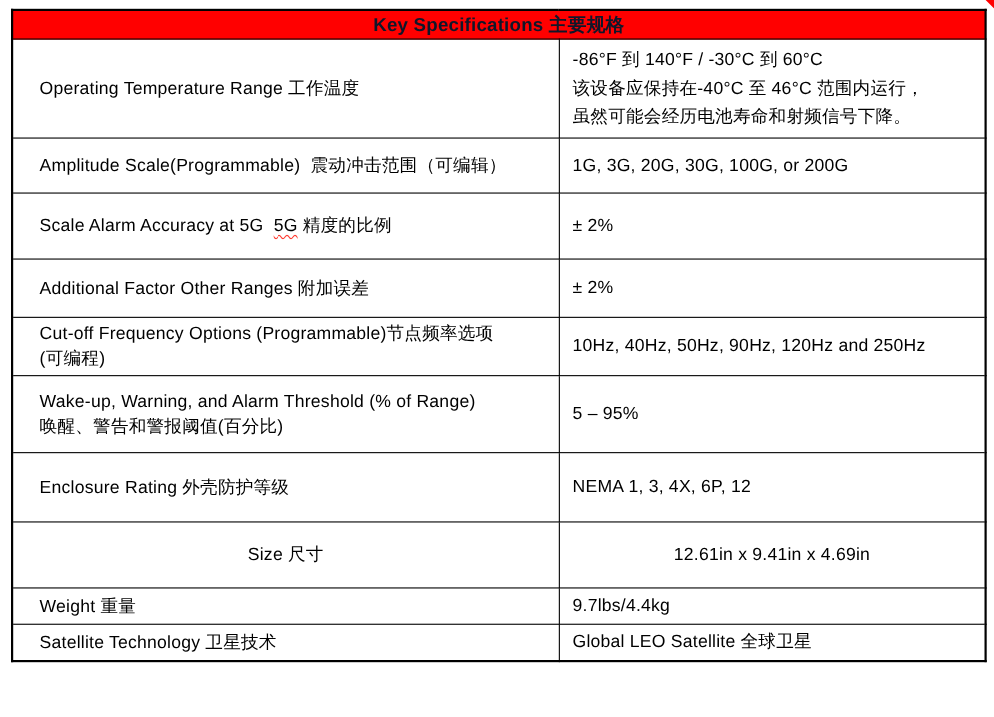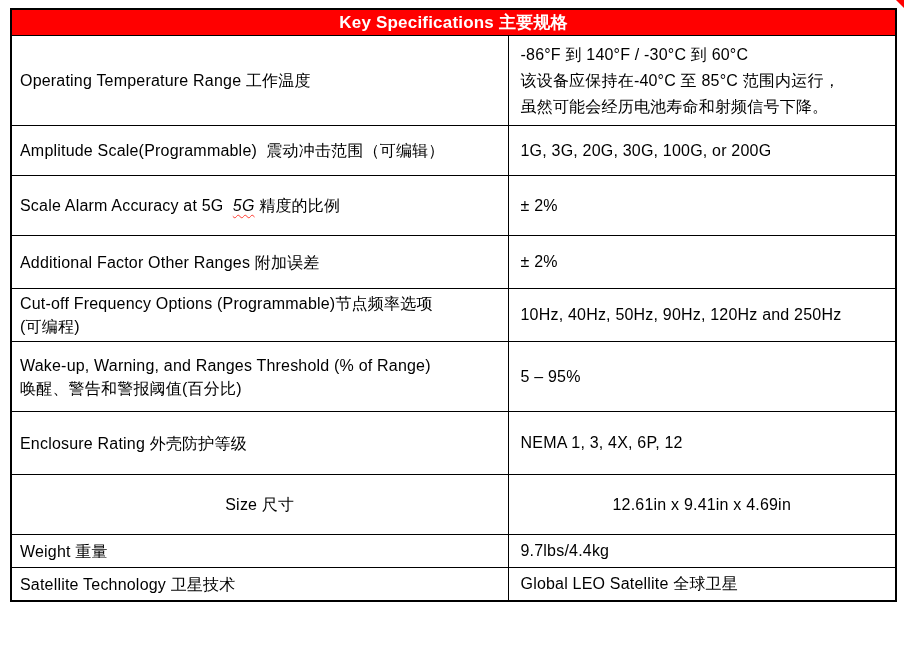--- a/index.html
+++ b/index.html
@@ -41,21 +41,21 @@
     text-align: center;
     letter-spacing: 0.2px;
     padding: 1px 4px;
   }
   .spec-table td {
     font-size: 16px;
     line-height: 23px;
     letter-spacing: 0.2px;
   }
   td.label-cell {
-    padding: 3px 8px;
+    padding: 3px 24px;
     white-space: pre-wrap;
     margin-left: 16px;
   }
   td.value-cell {
     padding: 3px 12px 3px 12px;
   }
   td.value-cell div {
     white-space: pre;
     line-height: 26px;
   }
@@ -84,59 +84,59 @@
 
 <div class="page">
   <div class="corner-marker" style="border-top-color: rgb(255, 0, 0);"></div>
   <table class="spec-table">
     <colgroup>
       <col style="width:497px">
       <col>
     </colgroup>
     <thead>
       <tr>
-        <th colspan="2" style="background: rgb(255, 0, 0); color: #ffffff;">Key Specifications 主要规格</th>
+        <th colspan="2" style="background: rgb(255, 0, 0); color: #0f172a;">Key Specifications 主要规格</th>
       </tr>
     </thead>
     <tbody id="spec-body">
         <tr>
           <td class="label-cell"><span>Operating Temperature Range 工作温度</span></td>
           <td class="value-cell">
             <div>-86°F 到 140°F / -30°C 到 60°C</div>
-            <div>该设备应保持在-40°C 至 85°C 范围内运行，</div>
+            <div>该设备应保持在-40°C 至 46°C 范围内运行，</div>
             <div>虽然可能会经历电池寿命和射频信号下降。</div>
           </td>
         </tr>
         <tr>
           <td class="label-cell"><span>Amplitude Scale(Programmable)  震动冲击范围（可编辑）</span></td>
           <td class="value-cell">
             <div>1G, 3G, 20G, 30G, 100G, or 200G</div>
           </td>
         </tr>
         <tr>
-          <td class="label-cell"><span>Scale Alarm Accuracy at 5G  </span><span class="squiggle" style="text-decoration-color: rgb(255, 59, 48); font-style: italic;">5G</span><span> 精度的比例</span></td>
+          <td class="label-cell"><span>Scale Alarm Accuracy at 5G  </span><span class="squiggle" style="text-decoration-color: rgb(255, 59, 48);">5G</span><span> 精度的比例</span></td>
           <td class="value-cell">
             <div>± 2%</div>
           </td>
         </tr>
         <tr>
           <td class="label-cell"><span>Additional Factor Other Ranges 附加误差</span></td>
           <td class="value-cell">
             <div>± 2%</div>
           </td>
         </tr>
         <tr>
           <td class="label-cell"><span>Cut-off Frequency Options (Programmable)节点频率选项
 (可编程)</span></td>
           <td class="value-cell">
             <div>10Hz, 40Hz, 50Hz, 90Hz, 120Hz and 250Hz</div>
           </td>
         </tr>
         <tr>
-          <td class="label-cell"><span>Wake-up, Warning, and Ranges Threshold (% of Range)
+          <td class="label-cell"><span>Wake-up, Warning, and Alarm Threshold (% of Range)
 唤醒、警告和警报阈值(百分比)</span></td>
           <td class="value-cell">
             <div>5 – 95%</div>
           </td>
         </tr>
         <tr>
           <td class="label-cell"><span>Enclosure Rating 外壳防护等级</span></td>
           <td class="value-cell">
             <div>NEMA 1, 3, 4X, 6P, 12</div>
           </td>

